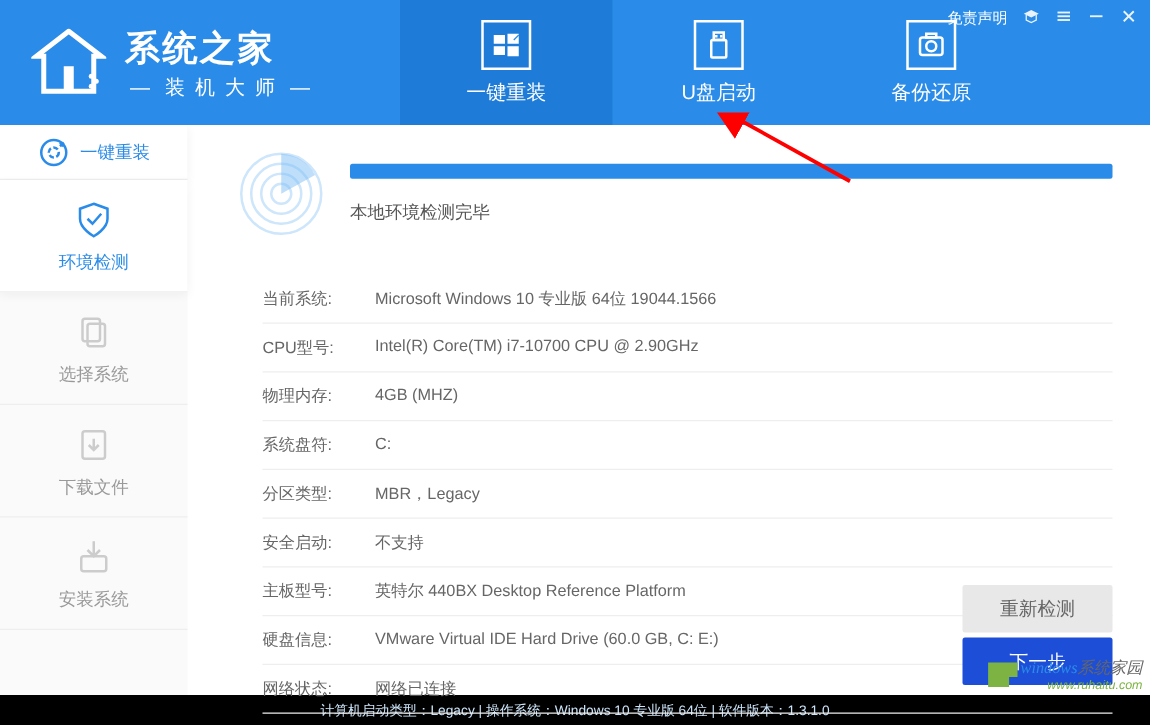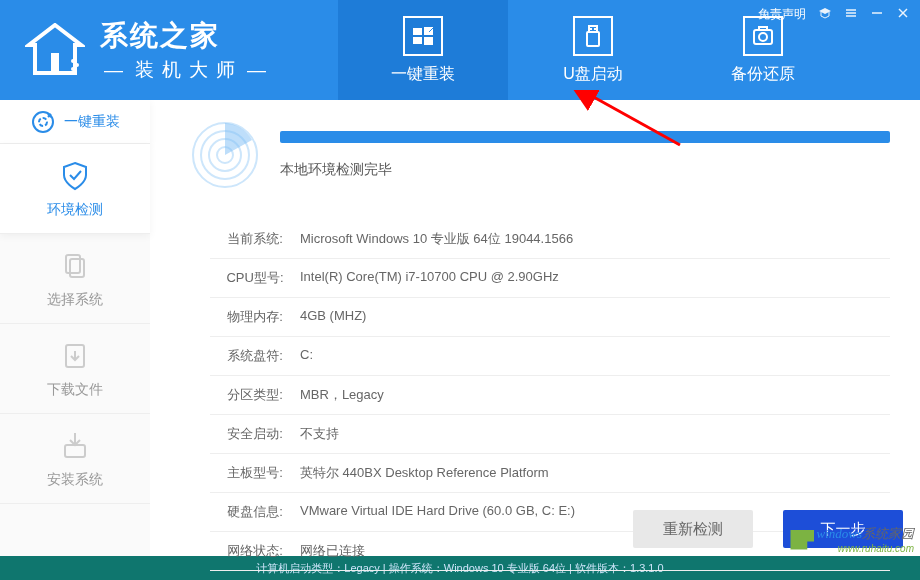--- a/index.html
+++ b/index.html
@@ -2,21 +2,21 @@
 <html><head>
   <meta charset="utf-8">
   <style>
     * { margin: 0; padding: 0; box-sizing: border-box; font-family: "Microsoft YaHei", sans-serif; }
     body { width: 920px; height: 580px; background: #fff; overflow: hidden; position: relative; }
     .header { height: 100px; background: linear-gradient(to right, #2a8ce8, #2a8ce8); display: flex; align-items: center; padding: 0 0 0 20px; position: relative; }
     .logo-area { display: flex; align-items: center; color: #fff; }
     .logo-icon { width: 70px; height: 60px; display: flex; align-items: center; justify-content: center; }
     .logo-text { margin-left: 10px; }
     .brand-name { font-size: 28px; font-weight: bold; letter-spacing: 2px; }
-    .brand-sub { font-size: 19px; letter-spacing: 8px; margin-top: 2px; text-align: center; }
+    .brand-sub { font-size: 16px; letter-spacing: 8px; margin-top: 2px; text-align: center; }
     .brand-sub::before, .brand-sub::after { content: "—"; margin: 0 4px; }
     .nav-tabs { display: flex; margin-left: 60px; height: 100px; }
     .nav-tab { width: 170px; display: flex; flex-direction: column; align-items: center; justify-content: center; color: #fff; cursor: pointer; }
     .nav-tab.active { background: #1e7cd8; }
     .nav-tab-icon { width: 40px; height: 40px; border: 2px solid #fff; display: flex; align-items: center; justify-content: center; margin-bottom: 8px; }
     .nav-tab-label { font-size: 16px; }
     .titlebar { position: absolute; top: 6px; right: 10px; display: flex; align-items: center; gap: 12px; color: #fff; font-size: 12px; }
     .titlebar-icon { cursor: pointer; opacity: 0.9; }
     .body-area { display: flex; height: calc(100% - 100px - 24px); }
     .sidebar { width: 150px; background: #fafafa; padding-top: 0; }
@@ -25,29 +25,29 @@
     .sidebar-item.first { flex-direction: row; height: 44px; justify-content: center; gap: 8px; font-size: 15px; }
     .sidebar-icon { width: 34px; height: 34px; margin-bottom: 8px; }
     .sidebar-item.first .sidebar-icon { width: 26px; height: 26px; margin-bottom: 0; }
     .sidebar-label { font-size: 14px; }
     .main { flex: 1; padding: 20px 30px 3px 40px; position: relative; }
     .scan-row { display: flex; align-items: center; gap: 20px; margin-bottom: 30px; }
     .radar-icon { width: 70px; height: 70px; flex-shrink: 0; }
     .progress-area { flex: 1; }
     .progress-bar { height: 12px; background: #2a8ce8; border-radius: 2px; width: 100%; }
     .progress-label { font-size: 14px; color: #555; margin-top: 18px; }
-    .info-table { margin-left: 20px; text-align: center; }
+    .info-table { margin-left: 20px; }
     .info-row { display: flex; padding: 10px 0; border-bottom: 1px solid #eee; font-size: 13px; }
     .info-label { width: 90px; color: #666; }
     .info-value { color: #666; }
-    .footer-btns { position: absolute; bottom: 8px; right: 17px; display: flex; gap: 30px; }
+    .footer-btns { position: absolute; bottom: 8px; right: 30px; display: flex; gap: 4px; flex-direction: column; }
     .btn { width: 120px; height: 38px; display: flex; align-items: center; justify-content: center; font-size: 15px; cursor: pointer; border-radius: 2px; }
     .btn-gray { background: #e8e8e8; color: #666; }
     .btn-blue { background: #1d4ed8; color: #fff; }
-    .status-bar { height: 24px; background: #0f766e; color: #cce4f9; font-size: 11px; display: flex; align-items: center; justify-content: center; }
+    .status-bar { height: 24px; background: #000000; color: #cce4f9; font-size: 11px; display: flex; align-items: center; justify-content: center; }
     .arrow { position: absolute; top: 90px; left: 490px; width: 200px; height: 70px; pointer-events: none; }
     .watermark { position: absolute; bottom: 26px; right: 6px; display: flex; align-items: center; font-size: 13px; color: #666; pointer-events: none; font-style: italic; }
     .watermark-flag { width: 24px; height: 20px; background: #7cb342; margin-right: 2px; clip-path: polygon(0 0, 100% 0, 100% 60%, 70% 60%, 70% 100%, 0 100%); }
   </style>
 </head>
 <body>
 
 <div class="header">
   <div class="logo-area">
     <div class="logo-icon">

